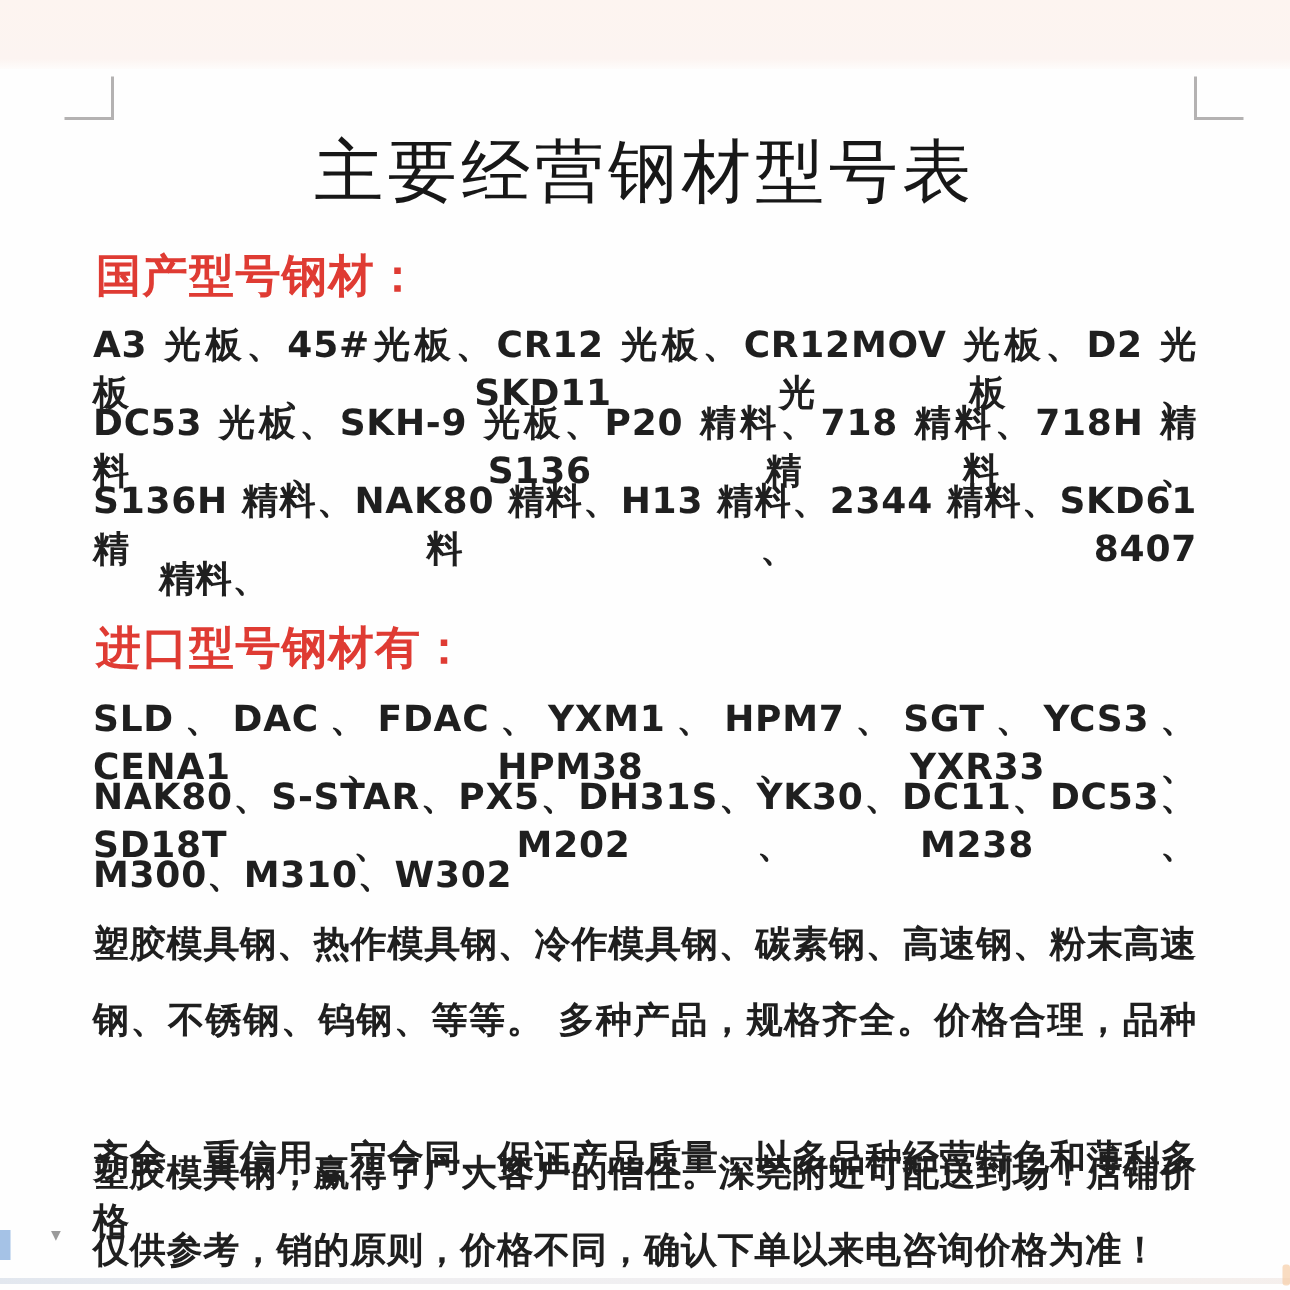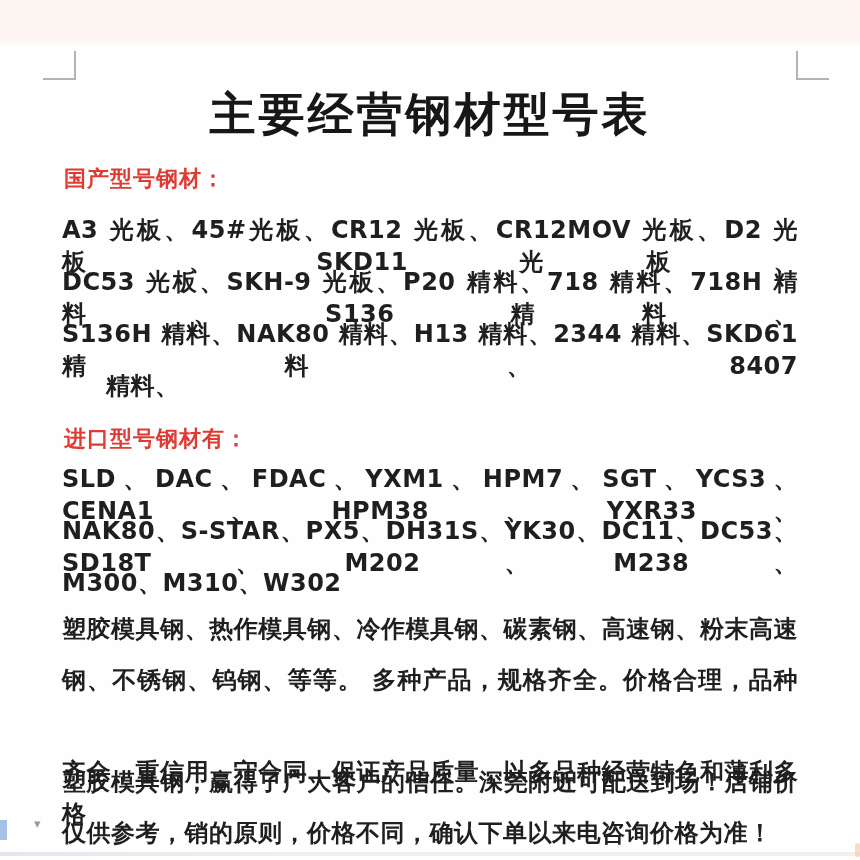--- a/index.html
+++ b/index.html
@@ -38,21 +38,21 @@
     left: 796px; top: 51px;
     border-left: 2px solid #b4b2b2;
     border-bottom: 2px solid #b4b2b2;
   }
   .doc-title {
     position: absolute;
     left: 0; top: 84px;
     width: 860px;
     text-align: center;
     font-size: 46px;
-    font-weight: bold;
+    font-weight: normal;
     letter-spacing: 3px;
     color: #171717;
   }
   .line {
     position: absolute;
     left: 62px;
     width: 736px;
     font-size: 24px;
     font-weight: bold;
     color: #1f1f1f;
@@ -60,21 +60,21 @@
     letter-spacing: 0.5px;
   }
   .line.just {
     white-space: normal;
     text-align: justify;
     text-align-last: justify;
   }
   .red-heading {
     position: absolute;
     left: 64px;
-    font-size: 22px;
+    font-size: 30px;
     font-weight: bold;
     color: #df3b33;
     letter-spacing: 1px;
   }
   
   .bottom-streak {
     position: absolute;
     left: 0; top: 852px;
     width: 860px; height: 4px;
     background: linear-gradient(90deg, #dde3ec, #ecebee 30%, #efedef 70%, #f3ece9);
@@ -100,21 +100,21 @@
     background: #f6cda6;
     opacity: 0.7;
     border-radius: 2px;
   }
   
   .t-h1 { top: 164px; }
   .t-l1 { top: 214px; }
   .t-l2 { top: 266px; }
   .t-l3 { top: 318px; }
   .t-l4 { top: 370px; margin-left: 44px; }
-  .t-h2 { top: 412px; margin-top: 12px; }
+  .t-h2 { top: 412px; }
   .t-l5 { top: 463px; }
   .t-l6 { top: 515px; }
   .t-l7 { top: 567px; }
   .t-p1 { top: 613px; }
   .t-p2 { top: 664px; }
   .t-p3 { top: 756px; font-family: Liberation Mono, monospace; }
   .t-p4 { top: 766px; }
   .t-p5 { top: 817px; }
 </style>
 </head>

